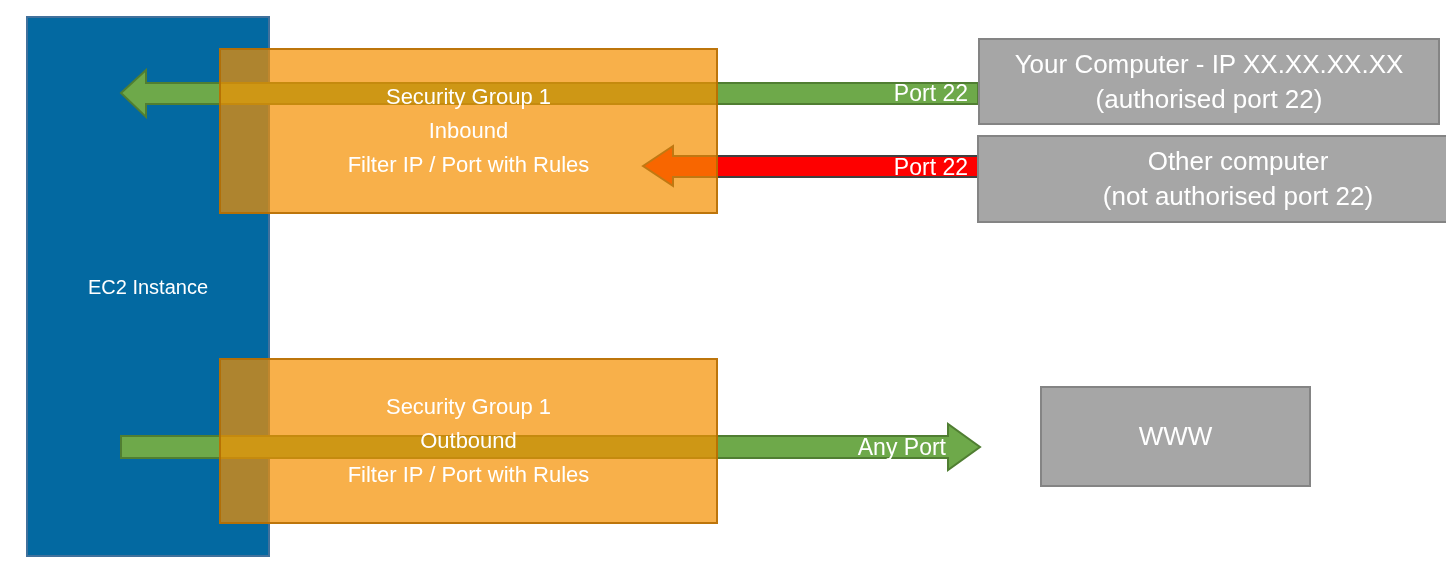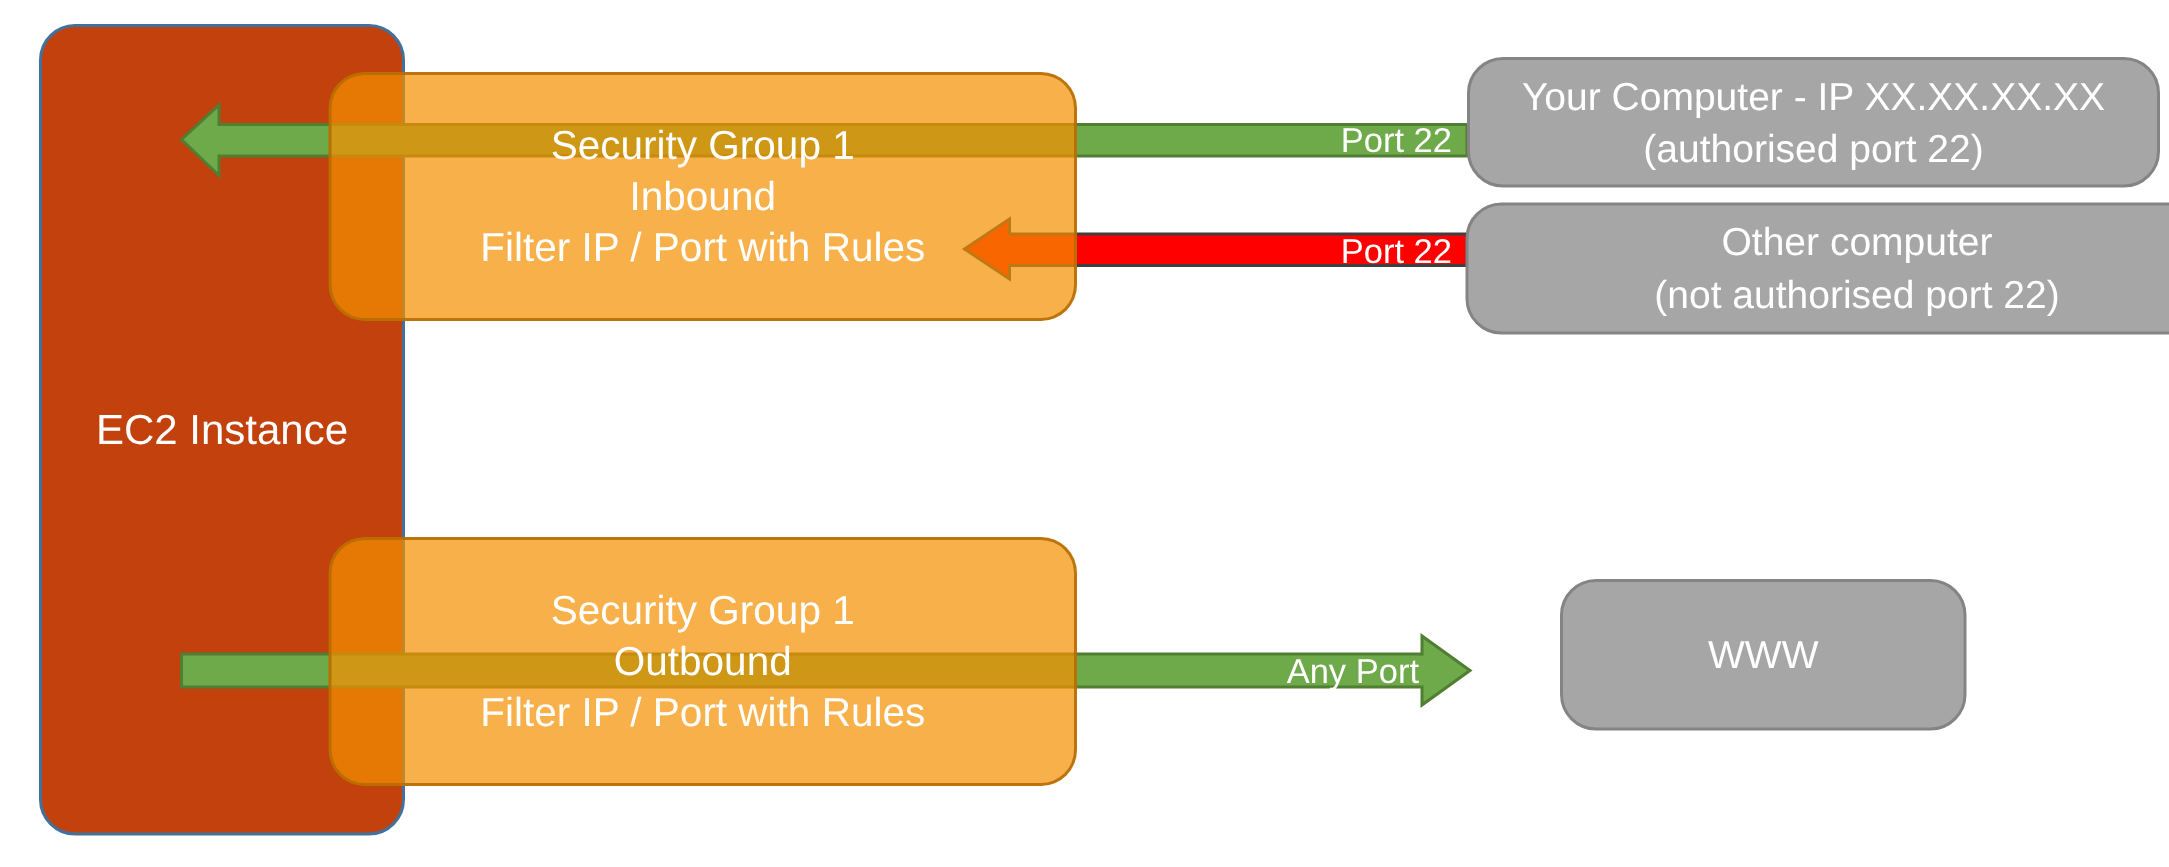--- a/index.html
+++ b/index.html
@@ -4,35 +4,35 @@
 <style>
   html,body{margin:0;padding:0;background:#ffffff;}
   body{
     width:1446px;height:578px;position:relative;overflow:hidden;
     font-family:"Liberation Sans", sans-serif;
   }
   .stage{position:absolute;inset:0;width:1446px;height:578px;}
   .node{
     position:absolute;display:flex;flex-direction:column;
     align-items:center;justify-content:center;text-align:center;
-    color:#ffffff;box-sizing:border-box;border-radius:24px;
+    color:#ffffff;box-sizing:border-box;
   }
   
   .ec2{
     left:26px;top:16px;width:244px;height:541px;
-    background:#c2410c;border:2px solid #41719C;
-    font-size:28px;line-height:34px;z-index:1;
+    background:#0369a1;border:2px solid #41719C;
+    font-size:20px;line-height:34px;z-index:1;
   }
   
   .arrows{position:absolute;left:0;top:0;z-index:2;}
   
   .sg{
     background:rgba(245,144,0,0.71);
     border:2px solid rgba(179,107,0,0.85);
-    font-size:27px;line-height:34px;z-index:3;
+    font-size:22px;line-height:34px;z-index:3;
   }
   .sg-inbound{left:219px;top:48px;width:499px;height:166px;}
   .sg-outbound{left:219px;top:358px;width:499px;height:166px;}
   
   .ext{
     background:#A6A6A6;border:2px solid #848484;
     font-size:26px;line-height:35px;z-index:2;
   }
   .ext-your{left:978px;top:38px;width:462px;height:87px;}
   .ext-other{left:977px;top:135px;width:522px;height:88px;}

